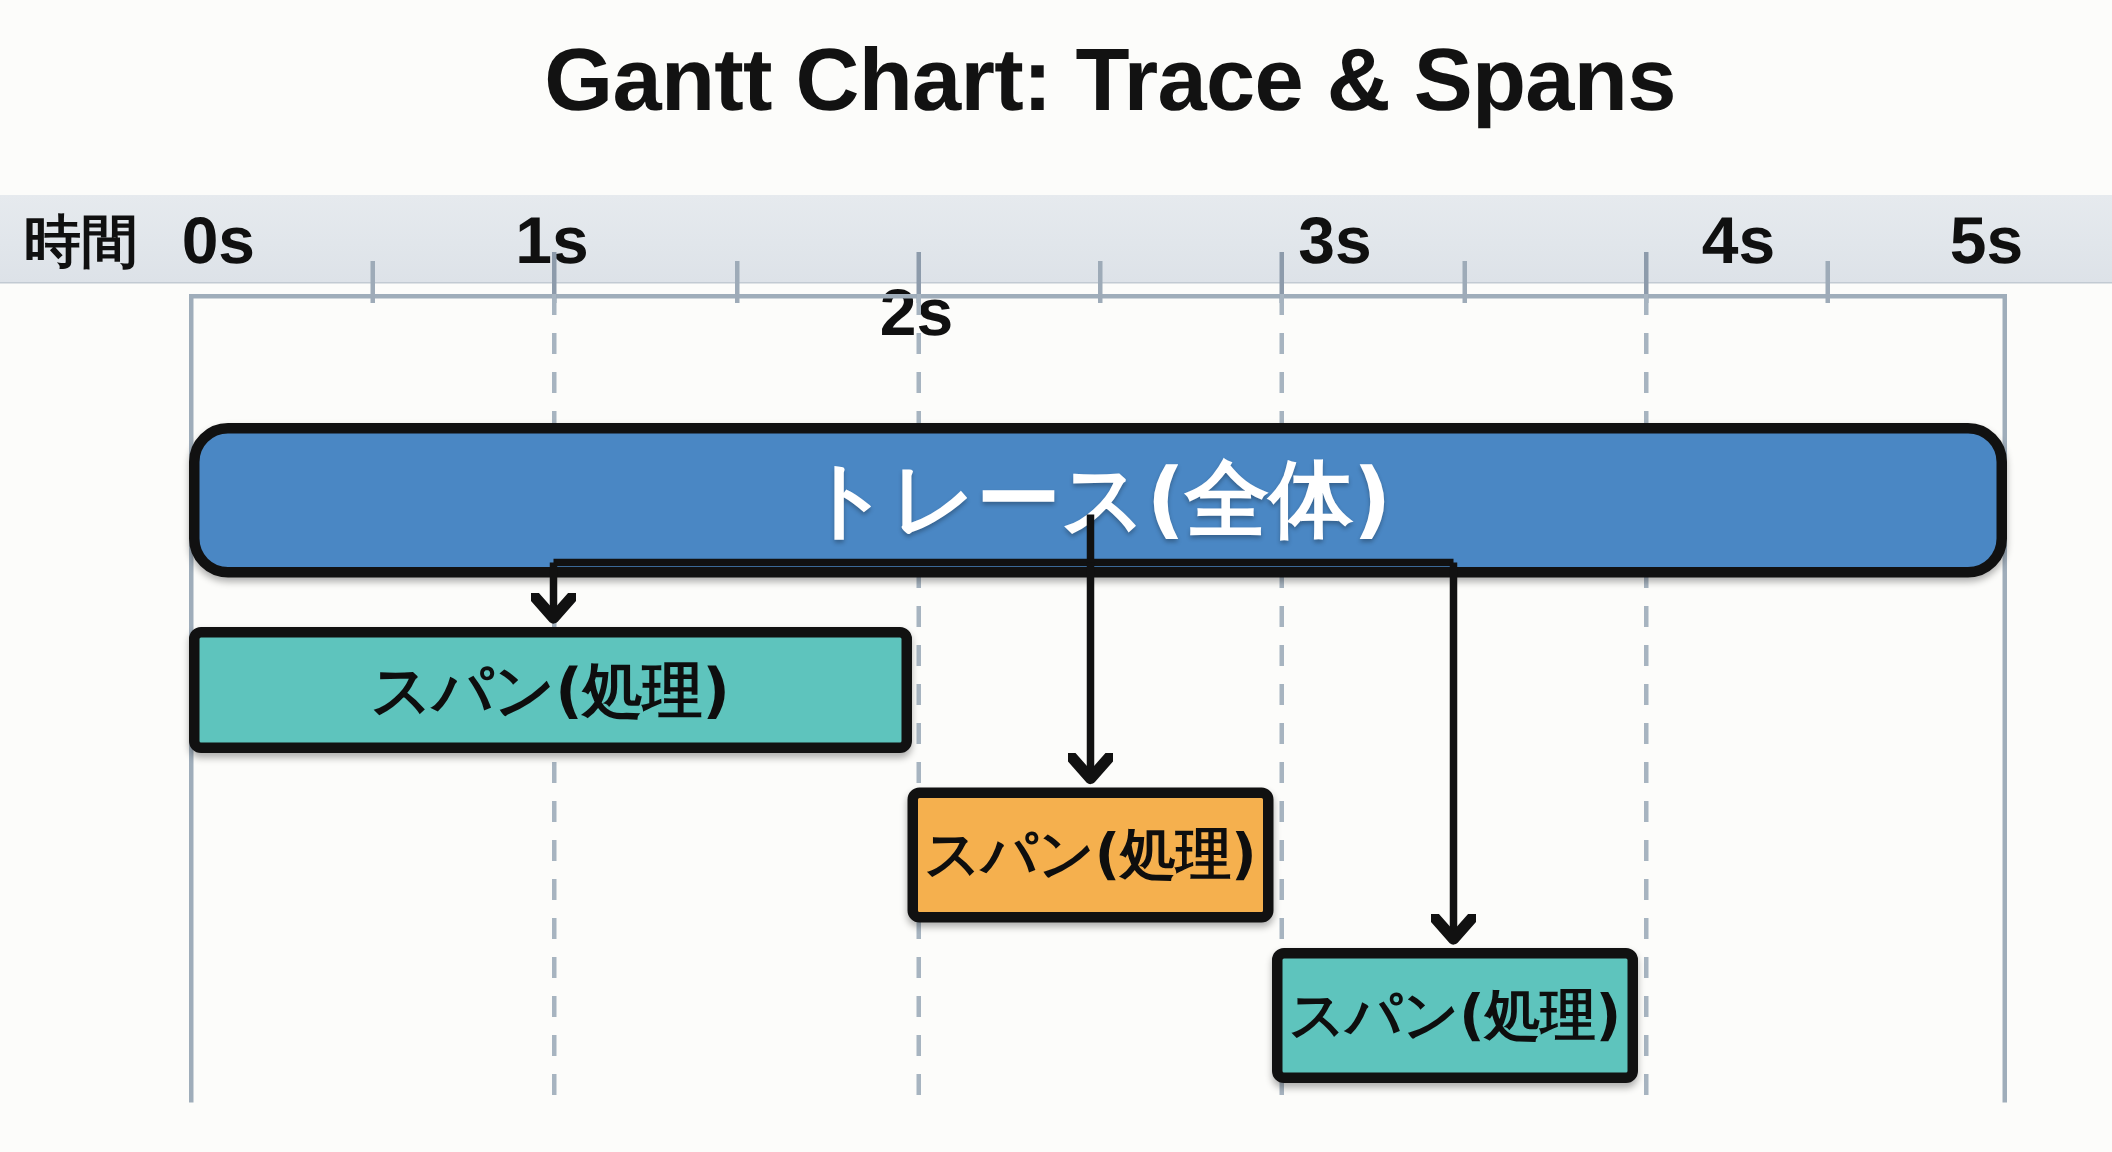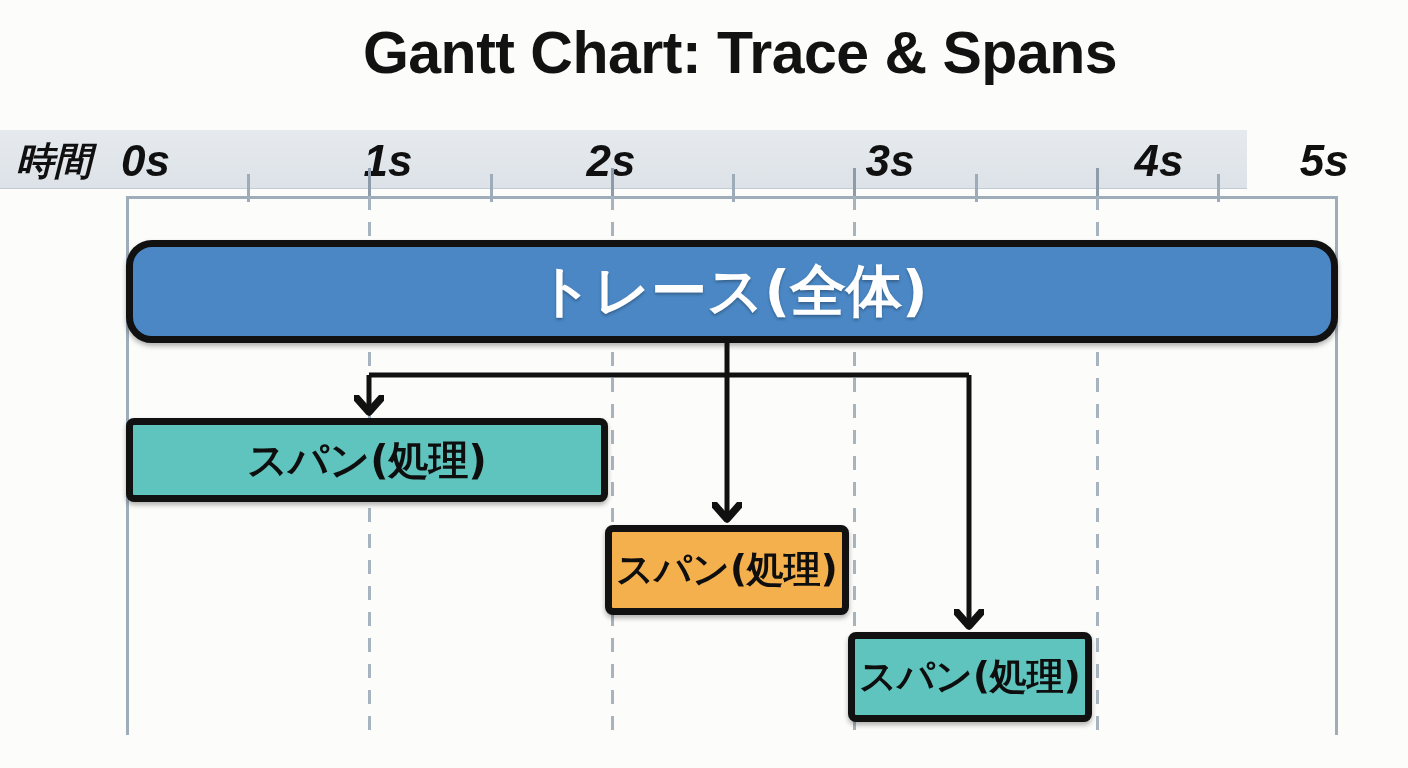--- a/index.html
+++ b/index.html
@@ -16,24 +16,23 @@
     position:absolute;left:0;top:22px;width:1408px;
     text-align:center;
     font-size:59px;font-weight:700;color:#121212;
     letter-spacing:-0.5px;line-height:1.08;
     white-space:nowrap;
     padding-left:36px;
   }
 
   
   #ruler-band{
-    position:absolute;left:0;top:130px;width:1247px;height:58px;
+    position:absolute;left:0;top:130px;width:1408px;height:58px;
     background:linear-gradient(180deg,#e6eaee 0%,#e1e6eb 55%,#dde2e8 100%);
     border-bottom:1px solid #c2cad2;
-    font-style:italic;
   }
   #ruler-band .axis-name{
     position:absolute;left:16px;top:6px;
     font-size:38px;font-weight:700;color:#101010;
     white-space:nowrap;
   }
   .tick-label{
     position:absolute;top:6px;
     font-size:44px;font-weight:700;color:#101010;
     transform:translateX(-50%);
@@ -79,21 +78,21 @@
     border-radius:8px;
     display:flex;align-items:center;justify-content:center;
     font-weight:700;
     box-shadow:0 3px 5px rgba(0,0,0,0.30);
     overflow:hidden;
   }
   .bar-label{
     white-space:nowrap;
     font-family:"DejaVu Sans","Liberation Sans",sans-serif;
   }
-  .bar.trace{border-radius:26px;}
+  .bar.trace{border-radius:26px;margin-top:42px;}
   .bar.trace .bar-label{
     font-size:56px;color:#ffffff;
     text-shadow:0 2px 3px rgba(0,0,0,0.28);
   }
   .bar.span .bar-label{
     font-size:40px;color:#0e0e0e;
   }
   .bar.span.small .bar-label{font-size:37px;}
 
   
@@ -105,22 +104,22 @@
 </head>
 <body>
 
 <div id="stage">
 
   <div id="title">Gantt Chart: Trace &amp; Spans</div>
 
   <div id="ruler-band">
     <span class="axis-name">時間</span>
     <span class="tick-label zero" style="left:126px;">0s</span>
-    <span class="tick-label" style="left:388px;">1s</span>
-    <span class="tick-label" style="left:611px;">2s</span>
+    <span class="tick-label" style="left:368px;">1s</span>
+    <span class="tick-label" style="left:611px;margin-top:48px;">2s</span>
     <span class="tick-label" style="left:890px;">3s</span>
     <span class="tick-label" style="left:1159px;">4s</span>
     <span class="tick-label last" style="left:1338px;">5s</span>
   </div>
 
   <div id="plot">
 
     <div id="top-rail"></div>
 
     <div class="minor-tick" style="left:247px;"></div>

